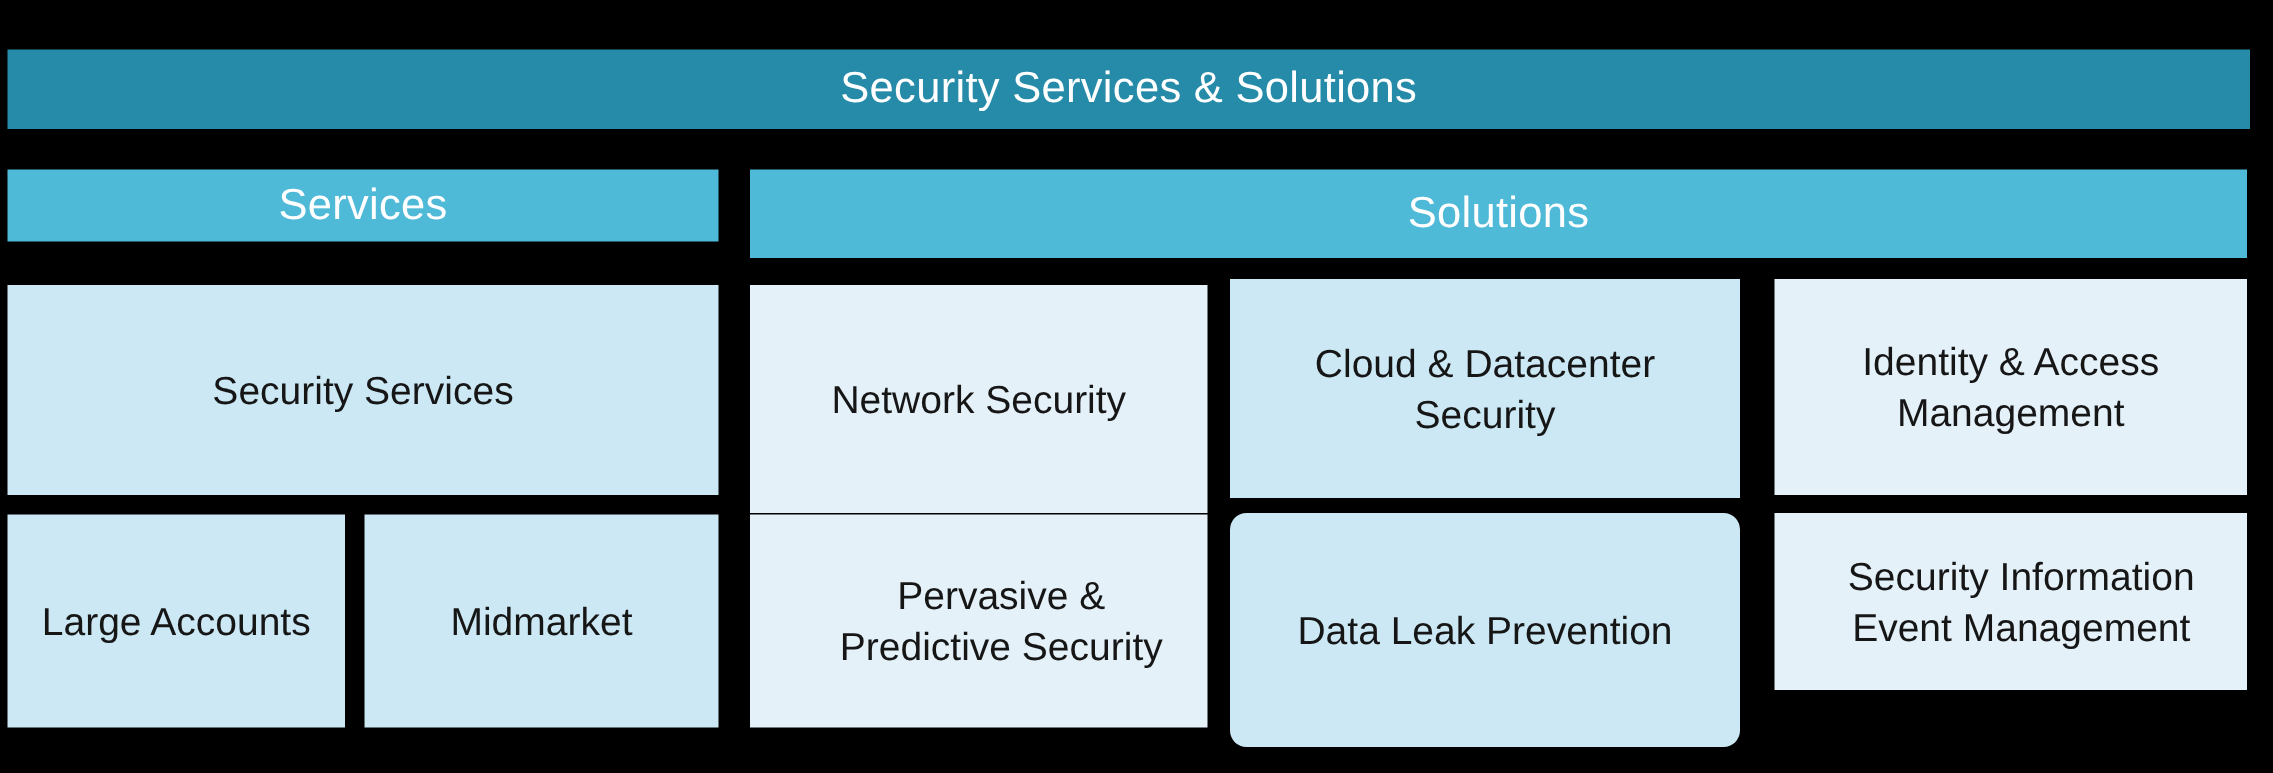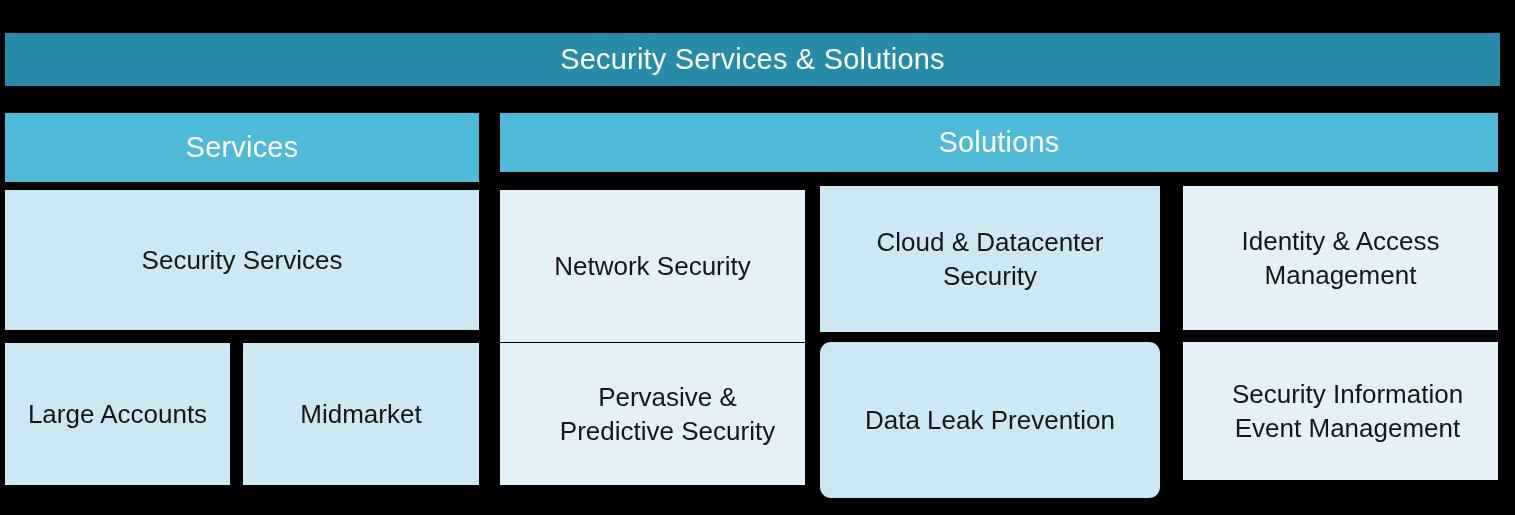--- a/index.html
+++ b/index.html
@@ -45,21 +45,21 @@
   .cell-dark  { background: #CBE8F4; }
   .cell-light { background: #E4F1F9; }
 </style>
 </head>
 <body>
 
 <div id="canvas">
 
   <div class="box title-bar" style="left:5px; top:33px; width:1495px; height:53px;">Security Services &amp; Solutions</div>
 
-  <div class="box section-bar" style="left:5px; top:113px; width:474px; height:69px;">Services</div>
+  <div class="box section-bar" style="left:5px; top:113px; width:474px; height:48px;">Services</div>
 
   <div class="box section-bar" style="left:500px; top:113px; width:998px; height:59px;">Solutions</div>
 
   <div class="box cell cell-dark" style="left:5px; top:190px; width:474px; height:140px;">Security Services</div>
 
   <div class="box cell cell-light" style="left:500px; top:190px; width:305px; height:152px;">Network Security</div>
 
   <div class="box cell cell-dark" style="left:820px; top:186px; width:340px; height:146px;">Cloud &amp; Datacenter
 Security</div>
 
@@ -68,16 +68,16 @@
 
   <div class="box cell cell-dark" style="left:5px; top:343px; width:225px; height:142px;">Large Accounts</div>
 
   <div class="box cell cell-dark" style="left:243px; top:343px; width:236px; height:142px;">Midmarket</div>
 
   <div class="box cell cell-light" style="left:500px; top:343px; width:305px; height:142px;padding-left:40px;">Pervasive &amp;
 Predictive Security</div>
 
   <div class="box cell cell-dark" style="left:820px; top:342px; width:340px; height:156px;border-radius:11px;">Data Leak Prevention</div>
 
-  <div class="box cell cell-light" style="left:1183px; top:342px; width:315px; height:138px;padding-left:24px;">Security Information
+  <div class="box cell cell-light" style="left:1183px; top:342px; width:315px; height:118px;padding-left:24px;">Security Information
 Event Management</div>
 
 </div>
 
 </body></html>

